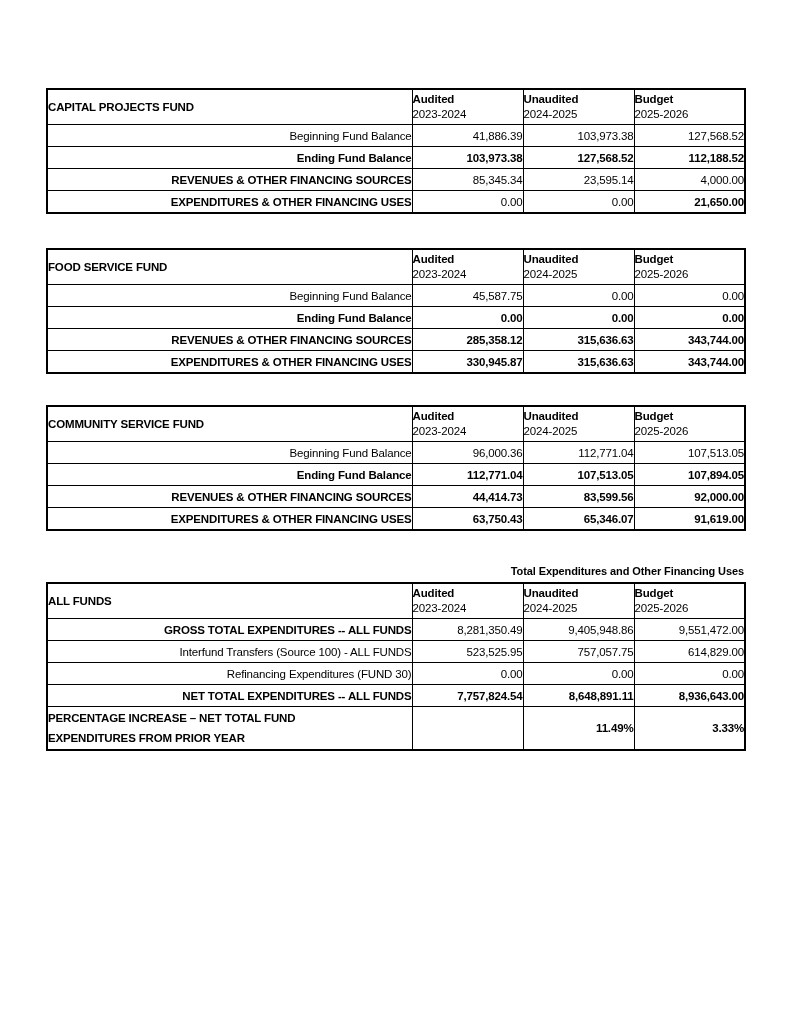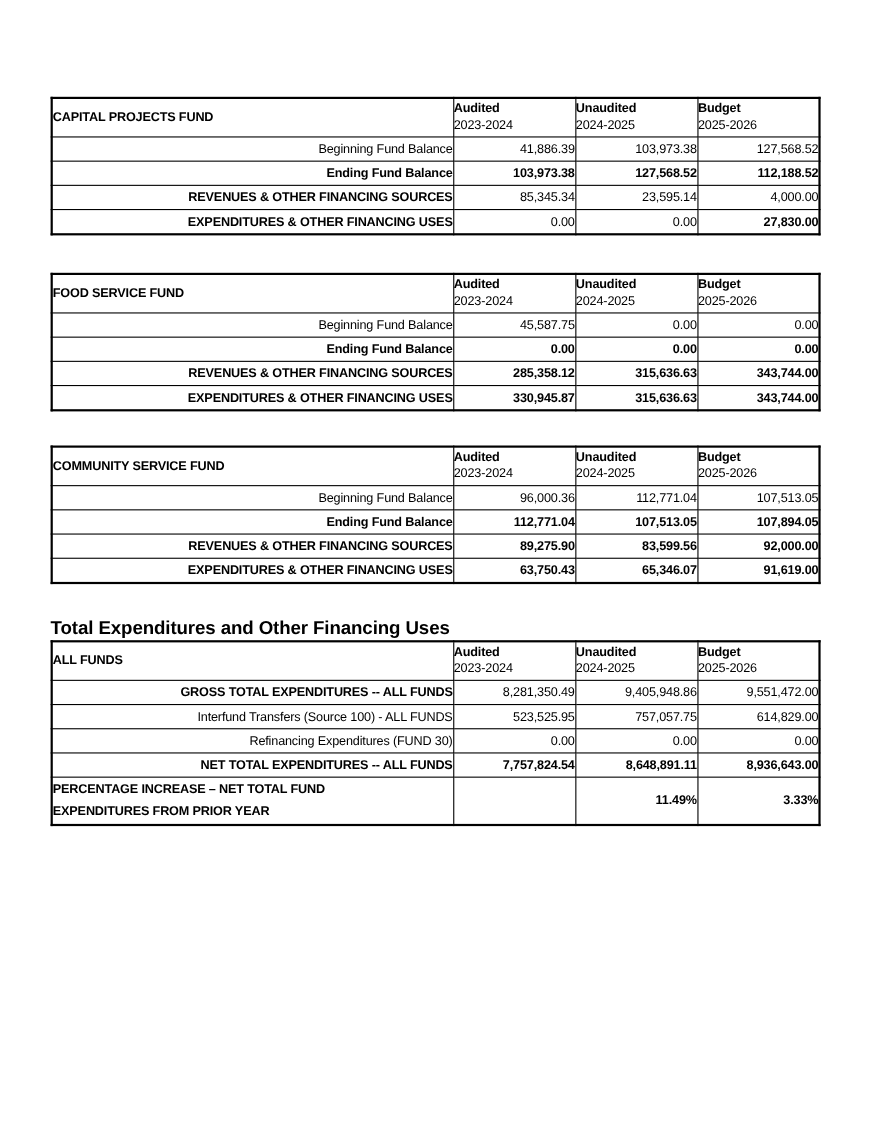--- a/index.html
+++ b/index.html
@@ -29,23 +29,23 @@
     position: absolute;
     left: 46px;
     width: 698px;
   }
   #block-capital  { top: 88px; }
   #block-food     { top: 248px; }
   #block-community{ top: 405px; }
   #block-allfunds { top: 564px; }
 
   .section-title {
-    font-size: 17px;
-    font-weight: bold;
-    text-align: left;
+    font-size: 11px;
+    font-weight: bold;
+    text-align: right;
     letter-spacing: -0.1px;
     margin: 0 0 4px 0;
     line-height: 14px;
   }
 
   
   table.fundtbl {
     border-collapse: collapse;
     table-layout: fixed;
     width: 698px;
@@ -167,21 +167,21 @@
         <tr class="datarow">
           <td class="lbl b">REVENUES &amp; OTHER FINANCING SOURCES</td>
           <td class="num n">85,345.34</td>
           <td class="num n">23,595.14</td>
           <td class="num n">4,000.00</td>
         </tr>
         <tr class="datarow">
           <td class="lbl b">EXPENDITURES &amp; OTHER FINANCING USES</td>
           <td class="num n">0.00</td>
           <td class="num n">0.00</td>
-          <td class="num b">27,830.00</td>
+          <td class="num b">21,650.00</td>
         </tr>
       </tbody>
     </table>
   </div>
 
   <div class="tbl-block" id="block-food">
     <table class="fundtbl">
       <colgroup>
           <col class="c-label">
           <col class="c-num">
@@ -263,21 +263,21 @@
           <td class="num n">107,513.05</td>
         </tr>
         <tr class="datarow">
           <td class="lbl b">Ending Fund Balance</td>
           <td class="num b">112,771.04</td>
           <td class="num b">107,513.05</td>
           <td class="num b">107,894.05</td>
         </tr>
         <tr class="datarow">
           <td class="lbl b">REVENUES &amp; OTHER FINANCING SOURCES</td>
-          <td class="num b">89,275.90</td>
+          <td class="num b">44,414.73</td>
           <td class="num b">83,599.56</td>
           <td class="num b">92,000.00</td>
         </tr>
         <tr class="datarow">
           <td class="lbl b">EXPENDITURES &amp; OTHER FINANCING USES</td>
           <td class="num b">63,750.43</td>
           <td class="num b">65,346.07</td>
           <td class="num b">91,619.00</td>
         </tr>
       </tbody>

